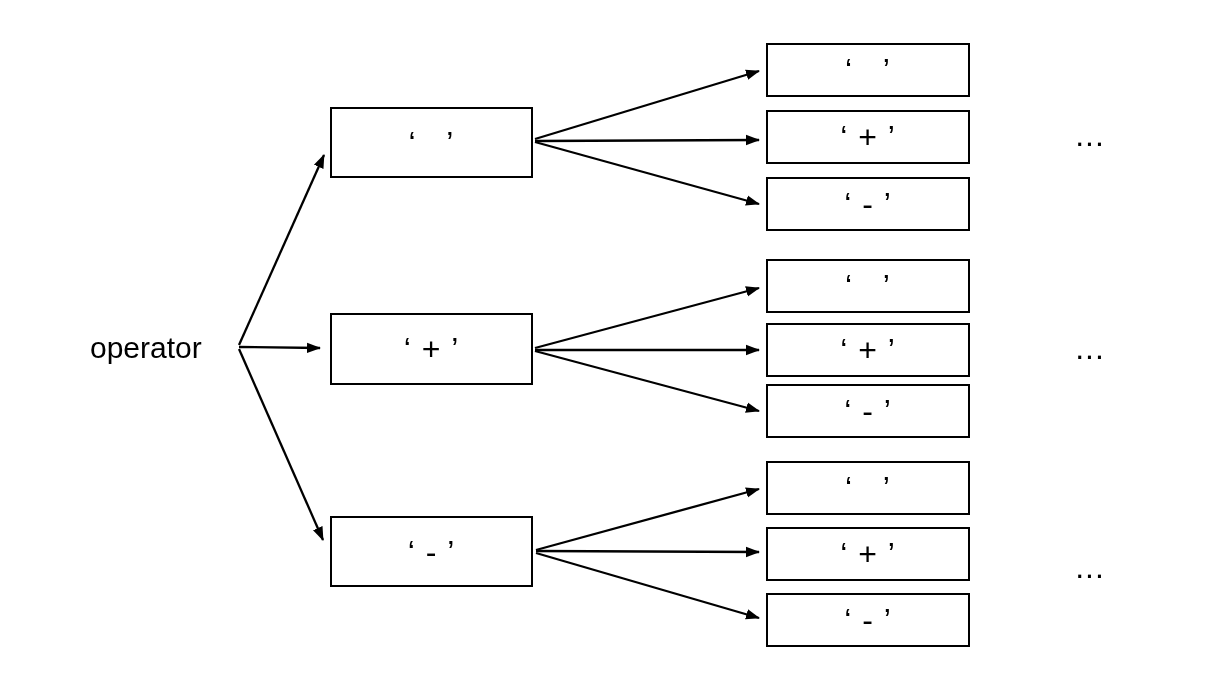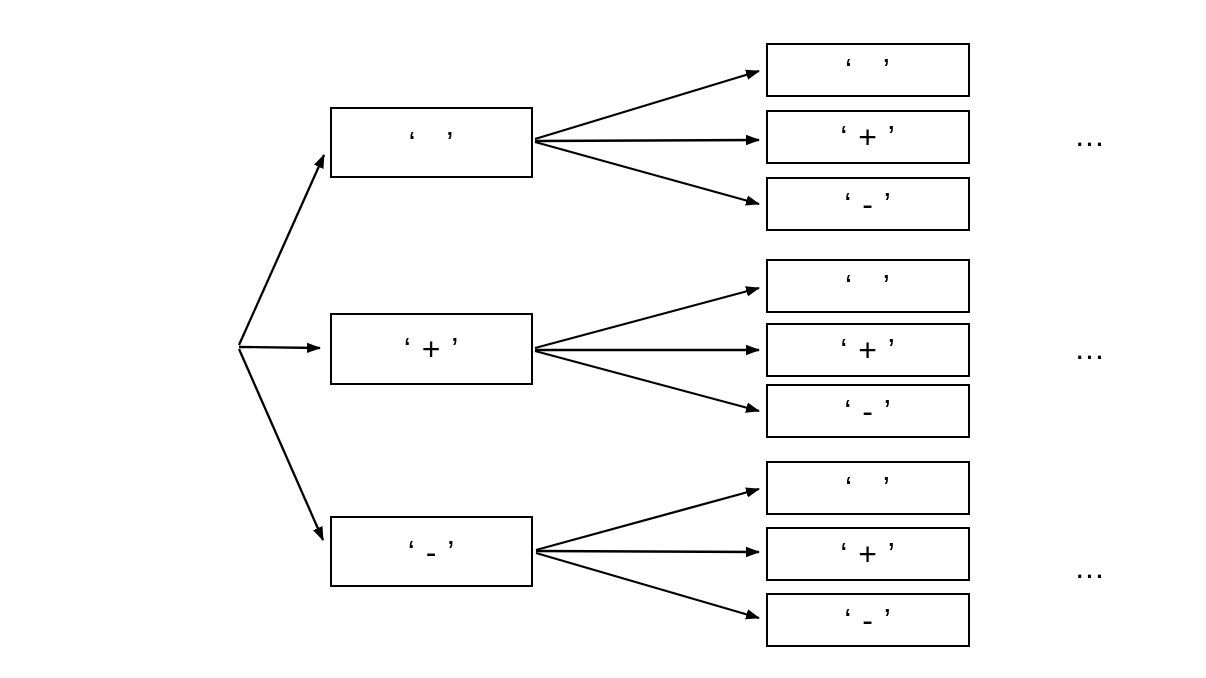--- a/index.html
+++ b/index.html
@@ -78,20 +78,21 @@
       <line x1="535" y1="348" x2="759" y2="288" marker-end="url(#ah)"></line>
       <line x1="535" y1="350" x2="759" y2="350" marker-end="url(#ah)"></line>
       <line x1="535" y1="351" x2="759" y2="411" marker-end="url(#ah)"></line>
 
       <line x1="536" y1="550" x2="759" y2="489" marker-end="url(#ah)"></line>
       <line x1="536" y1="551" x2="759" y2="552" marker-end="url(#ah)"></line>
       <line x1="536" y1="553" x2="759" y2="618" marker-end="url(#ah)"></line>
     </g>
   </svg>
 
+  <div class="root-label">operator</div>
 
   <div class="node l1" style="top:107px;">
     <span class="lbl">‘   ’</span>
   </div>
   <div class="node l1" style="top:313px; height:72px;">
     <span class="lbl">‘ + ’</span>
   </div>
   <div class="node l1" style="top:516px;">
     <span class="lbl">‘ - ’</span>
   </div>

